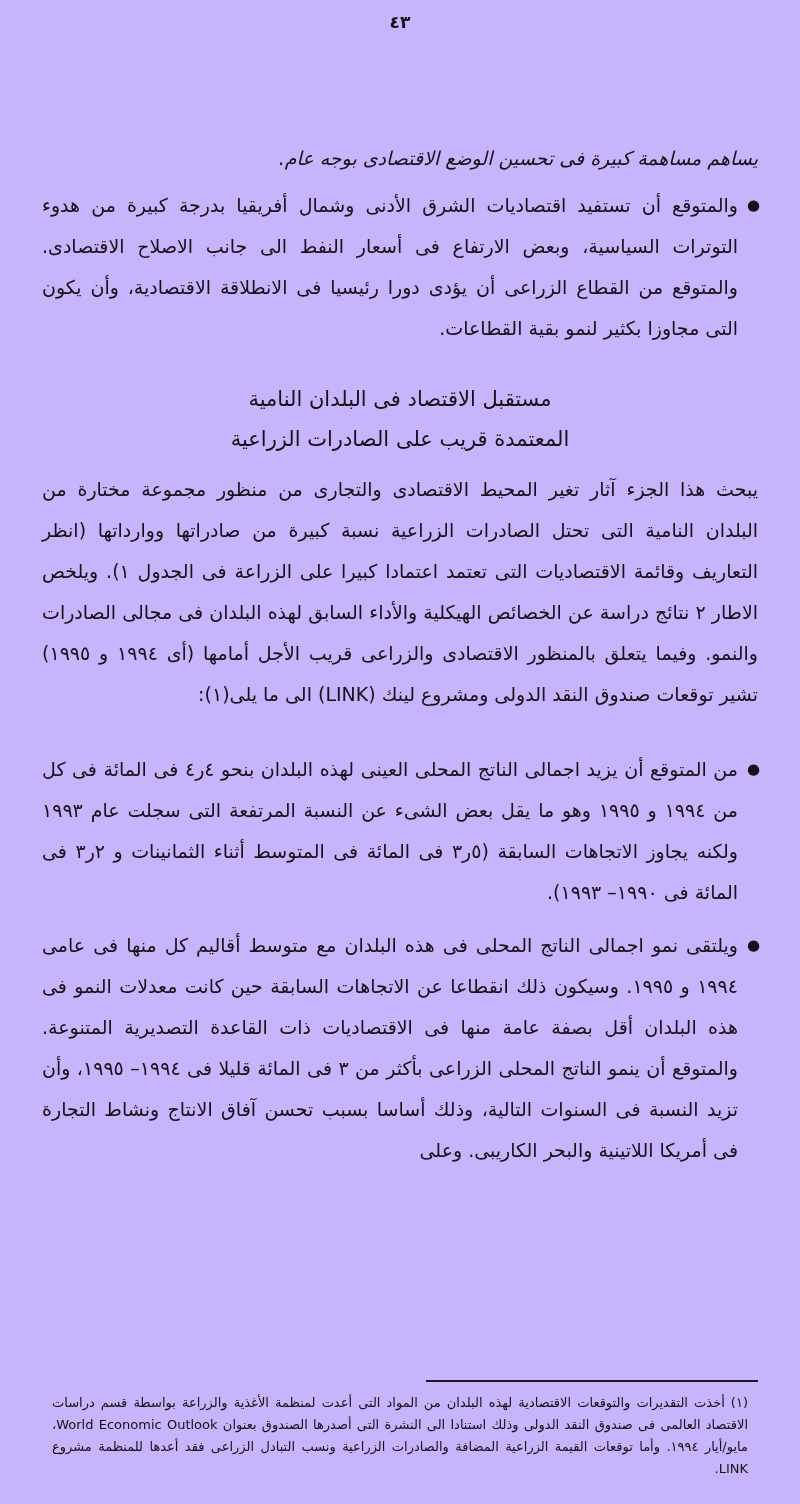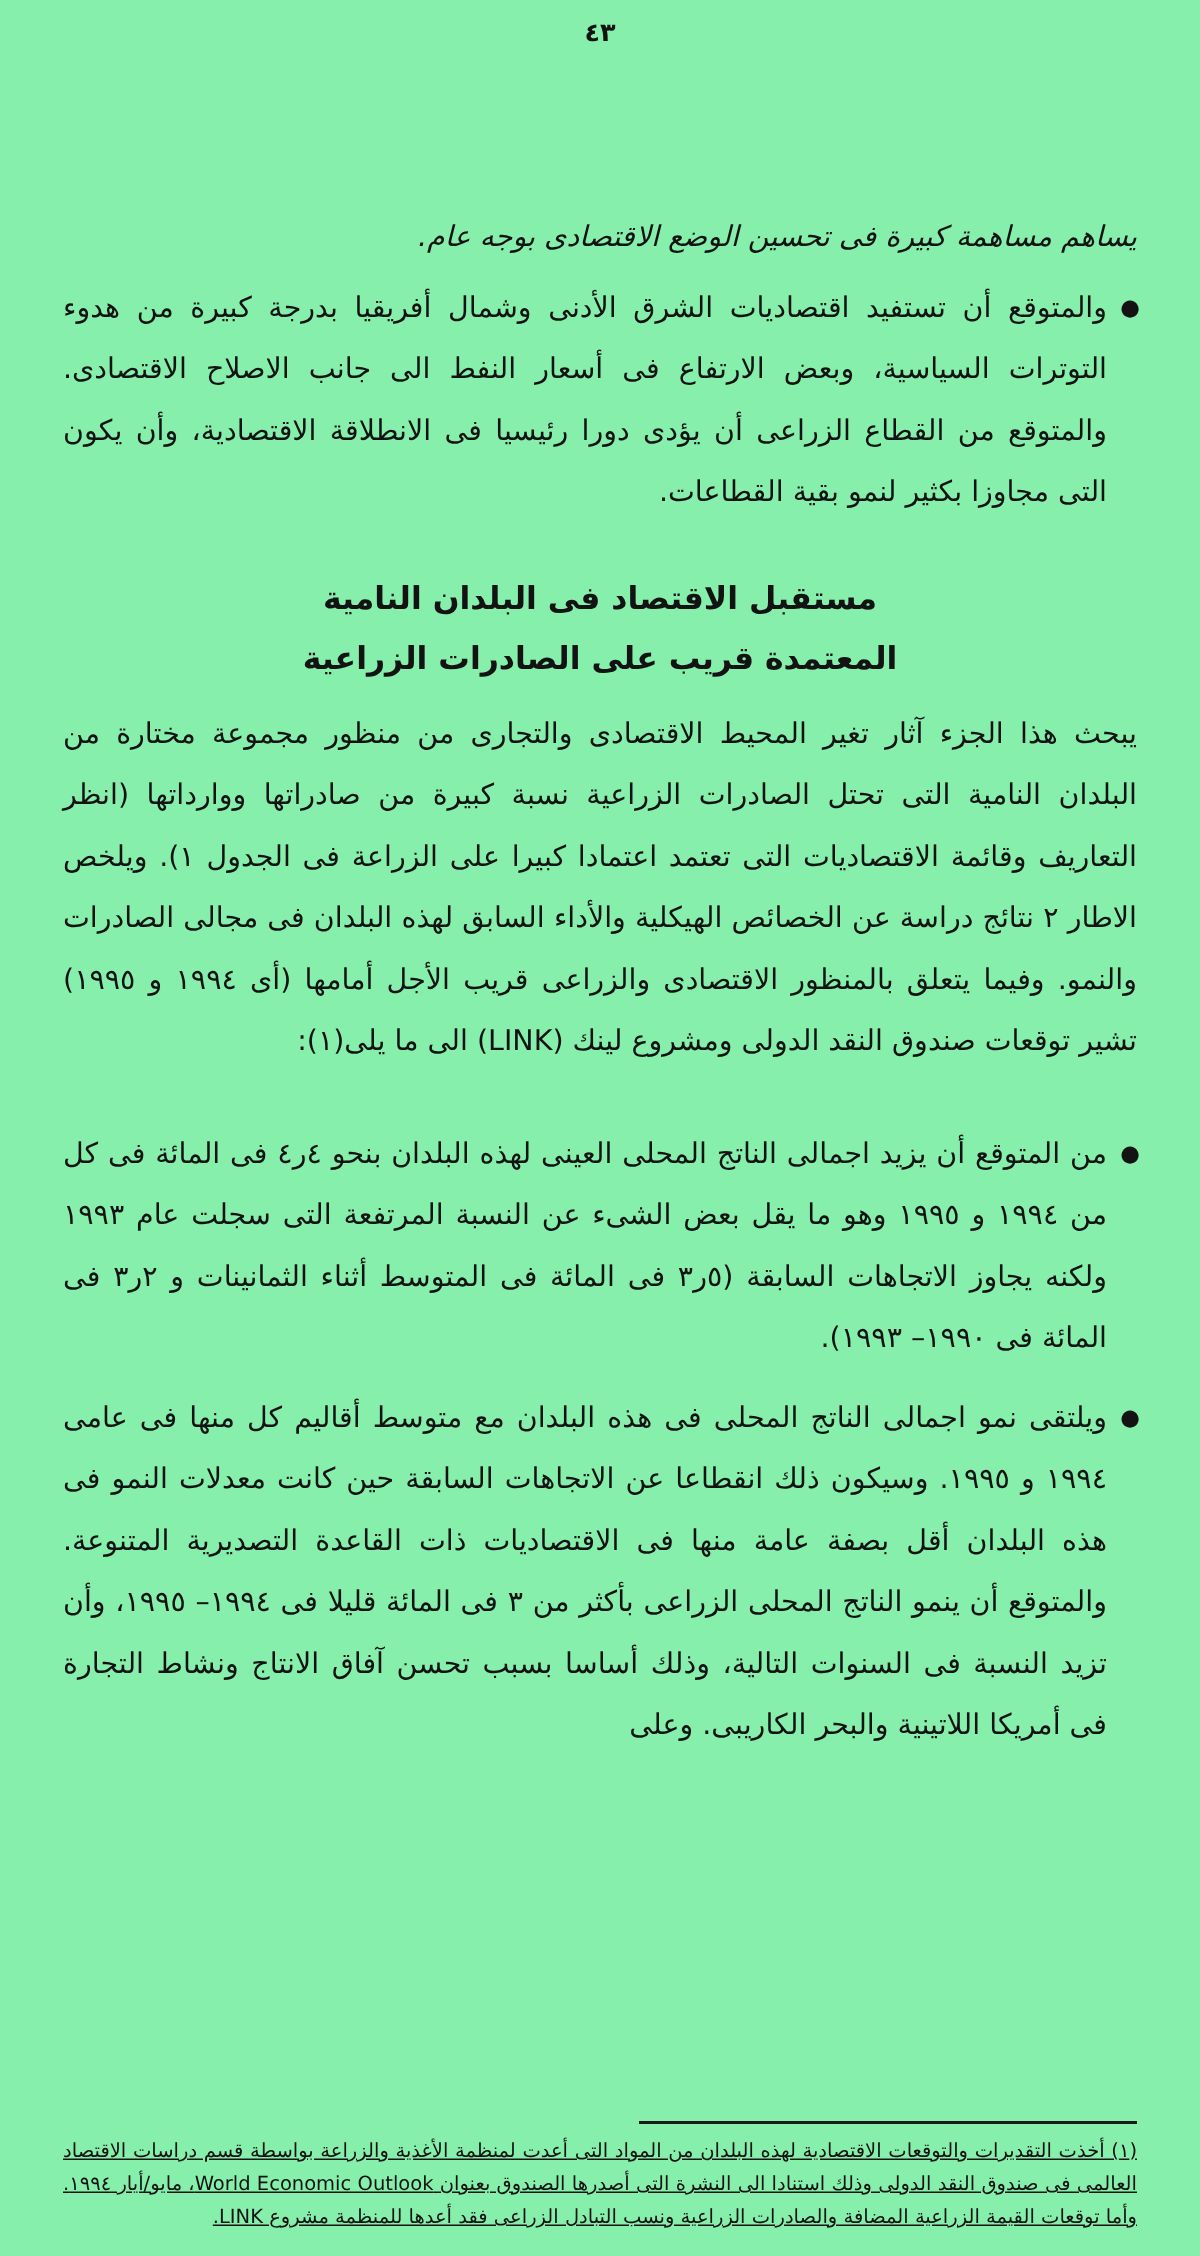--- a/index.html
+++ b/index.html
@@ -5,21 +5,21 @@
   html, body {
     margin: 0;
     padding: 0;
     background: #e8e8e4;
   }
   .page {
     position: relative;
     width: 800px;
     height: 1504px;
     margin: 0 auto;
-    background: #86efac;
+    background: #c4b5fd;
     color: #131313;
     box-sizing: border-box;
     padding: 12px 42px 10px 42px;
     direction: rtl;
     font-family: "DejaVu Sans", sans-serif;
     overflow: hidden;
     display: flex;
     flex-direction: column;
   }
   .page-number {
@@ -52,21 +52,21 @@
   .bullet-marker {
     position: absolute;
     right: -2px;
     top: 0;
     font-size: 15px;
     line-height: 41px;
   }
   .section-heading {
     text-align: center;
     font-size: 21px;
-    font-weight: bold;
+    font-weight: normal;
     line-height: 40px;
     margin: 30px 0 10px 0;
   }
   .heading-line { display: block; }
   .main-bullets {
     margin-top: 22px;
   }
   .main-bullets .bullet-item {
     margin-top: 12px;
   }
@@ -79,22 +79,21 @@
     border: 0;
     border-top: 2px solid #1a1a1a;
     margin: 0 0 8px 0; 
   }
   .footnote-text {
     font-size: 13px;
     line-height: 22px;
     text-align: justify;
     text-justify: inter-word;
     font-weight: 500;
-    margin: 0;
-    text-decoration: underline;
+    margin: 10px;
   }
 </style>
 </head>
 <body>
 
 <div class="page">
 
   <div class="page-number">٤٣</div>
 
   <p class="body-text intro">يساهم مساهمة كبيرة فى تحسين الوضع الاقتصادى بوجه عام.</p>

